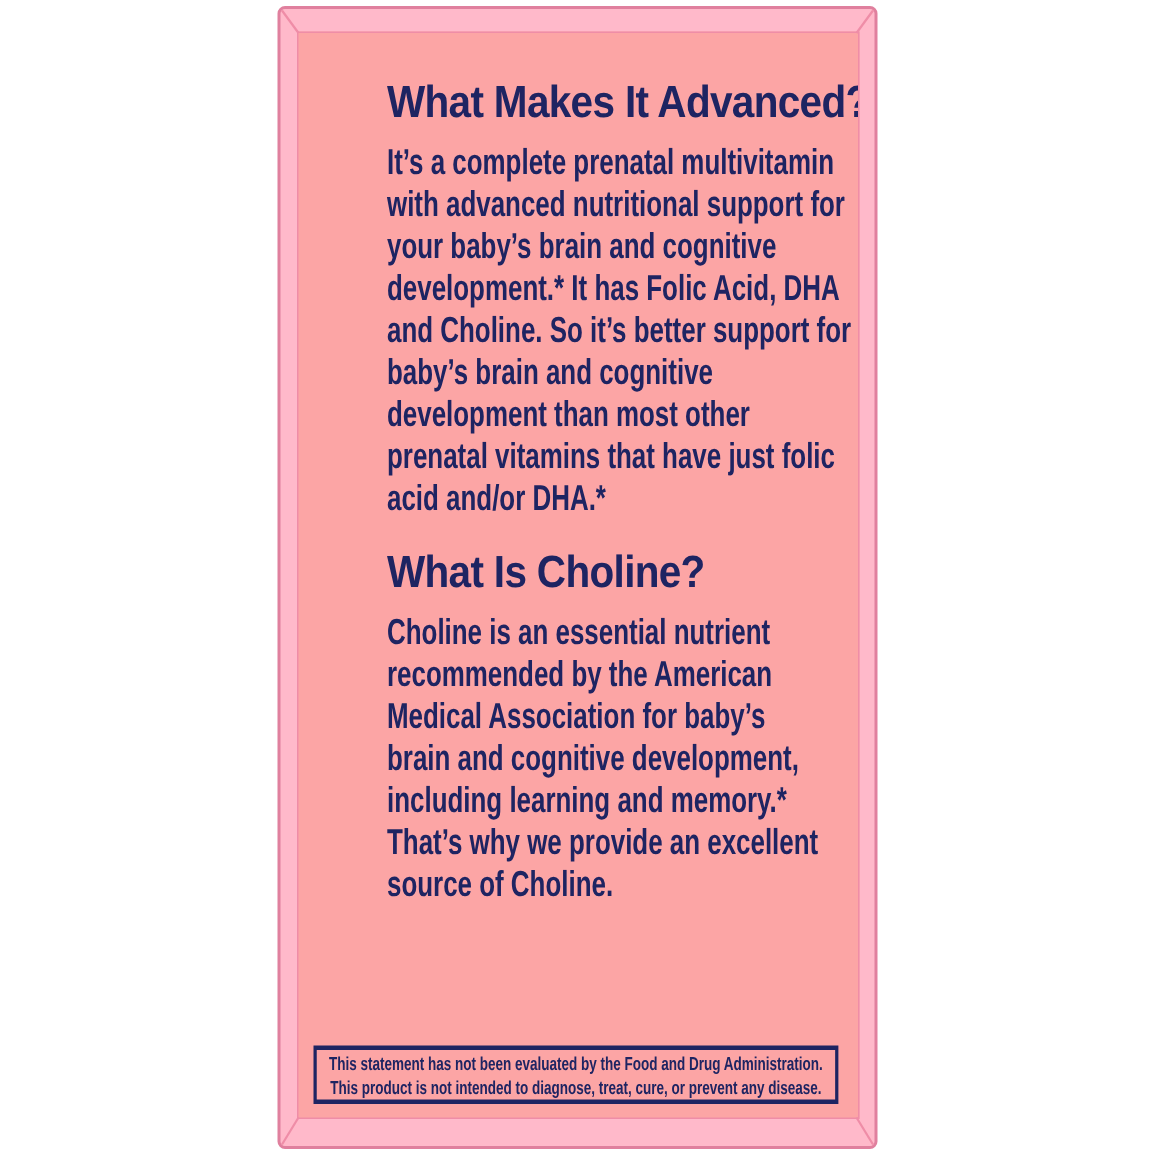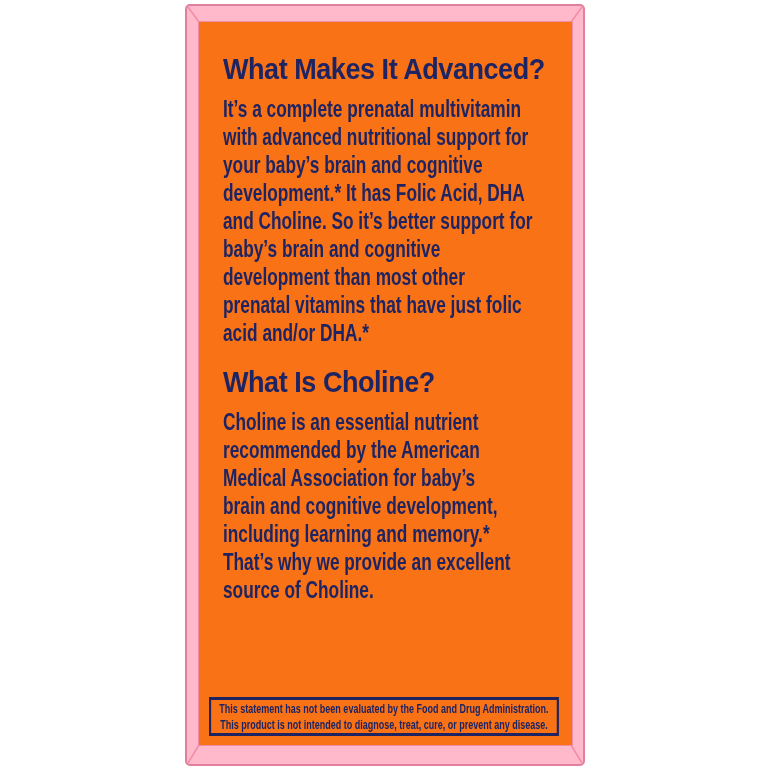--- a/index.html
+++ b/index.html
@@ -35,24 +35,25 @@
     height: 758px;
     pointer-events: none;
   }
   
   .panel {
     position: absolute;
     left: 11px;
     top: 15px;
     width: 375px;
     height: 725px;
-    background: #f97316;
+    background: #fca5a5;
     border: 1px solid #ef8da7;
     box-sizing: border-box;
     overflow: hidden;
+    padding-left: 35px;
   }
   .section-heading {
     margin: 31px 0 0 24px;
     width: 400px;
     font-weight: bold;
     font-size: 30px;
     line-height: 32px;
     letter-spacing: -0.5px;
     color: #1e2462;
     transform: scaleX(0.9);

